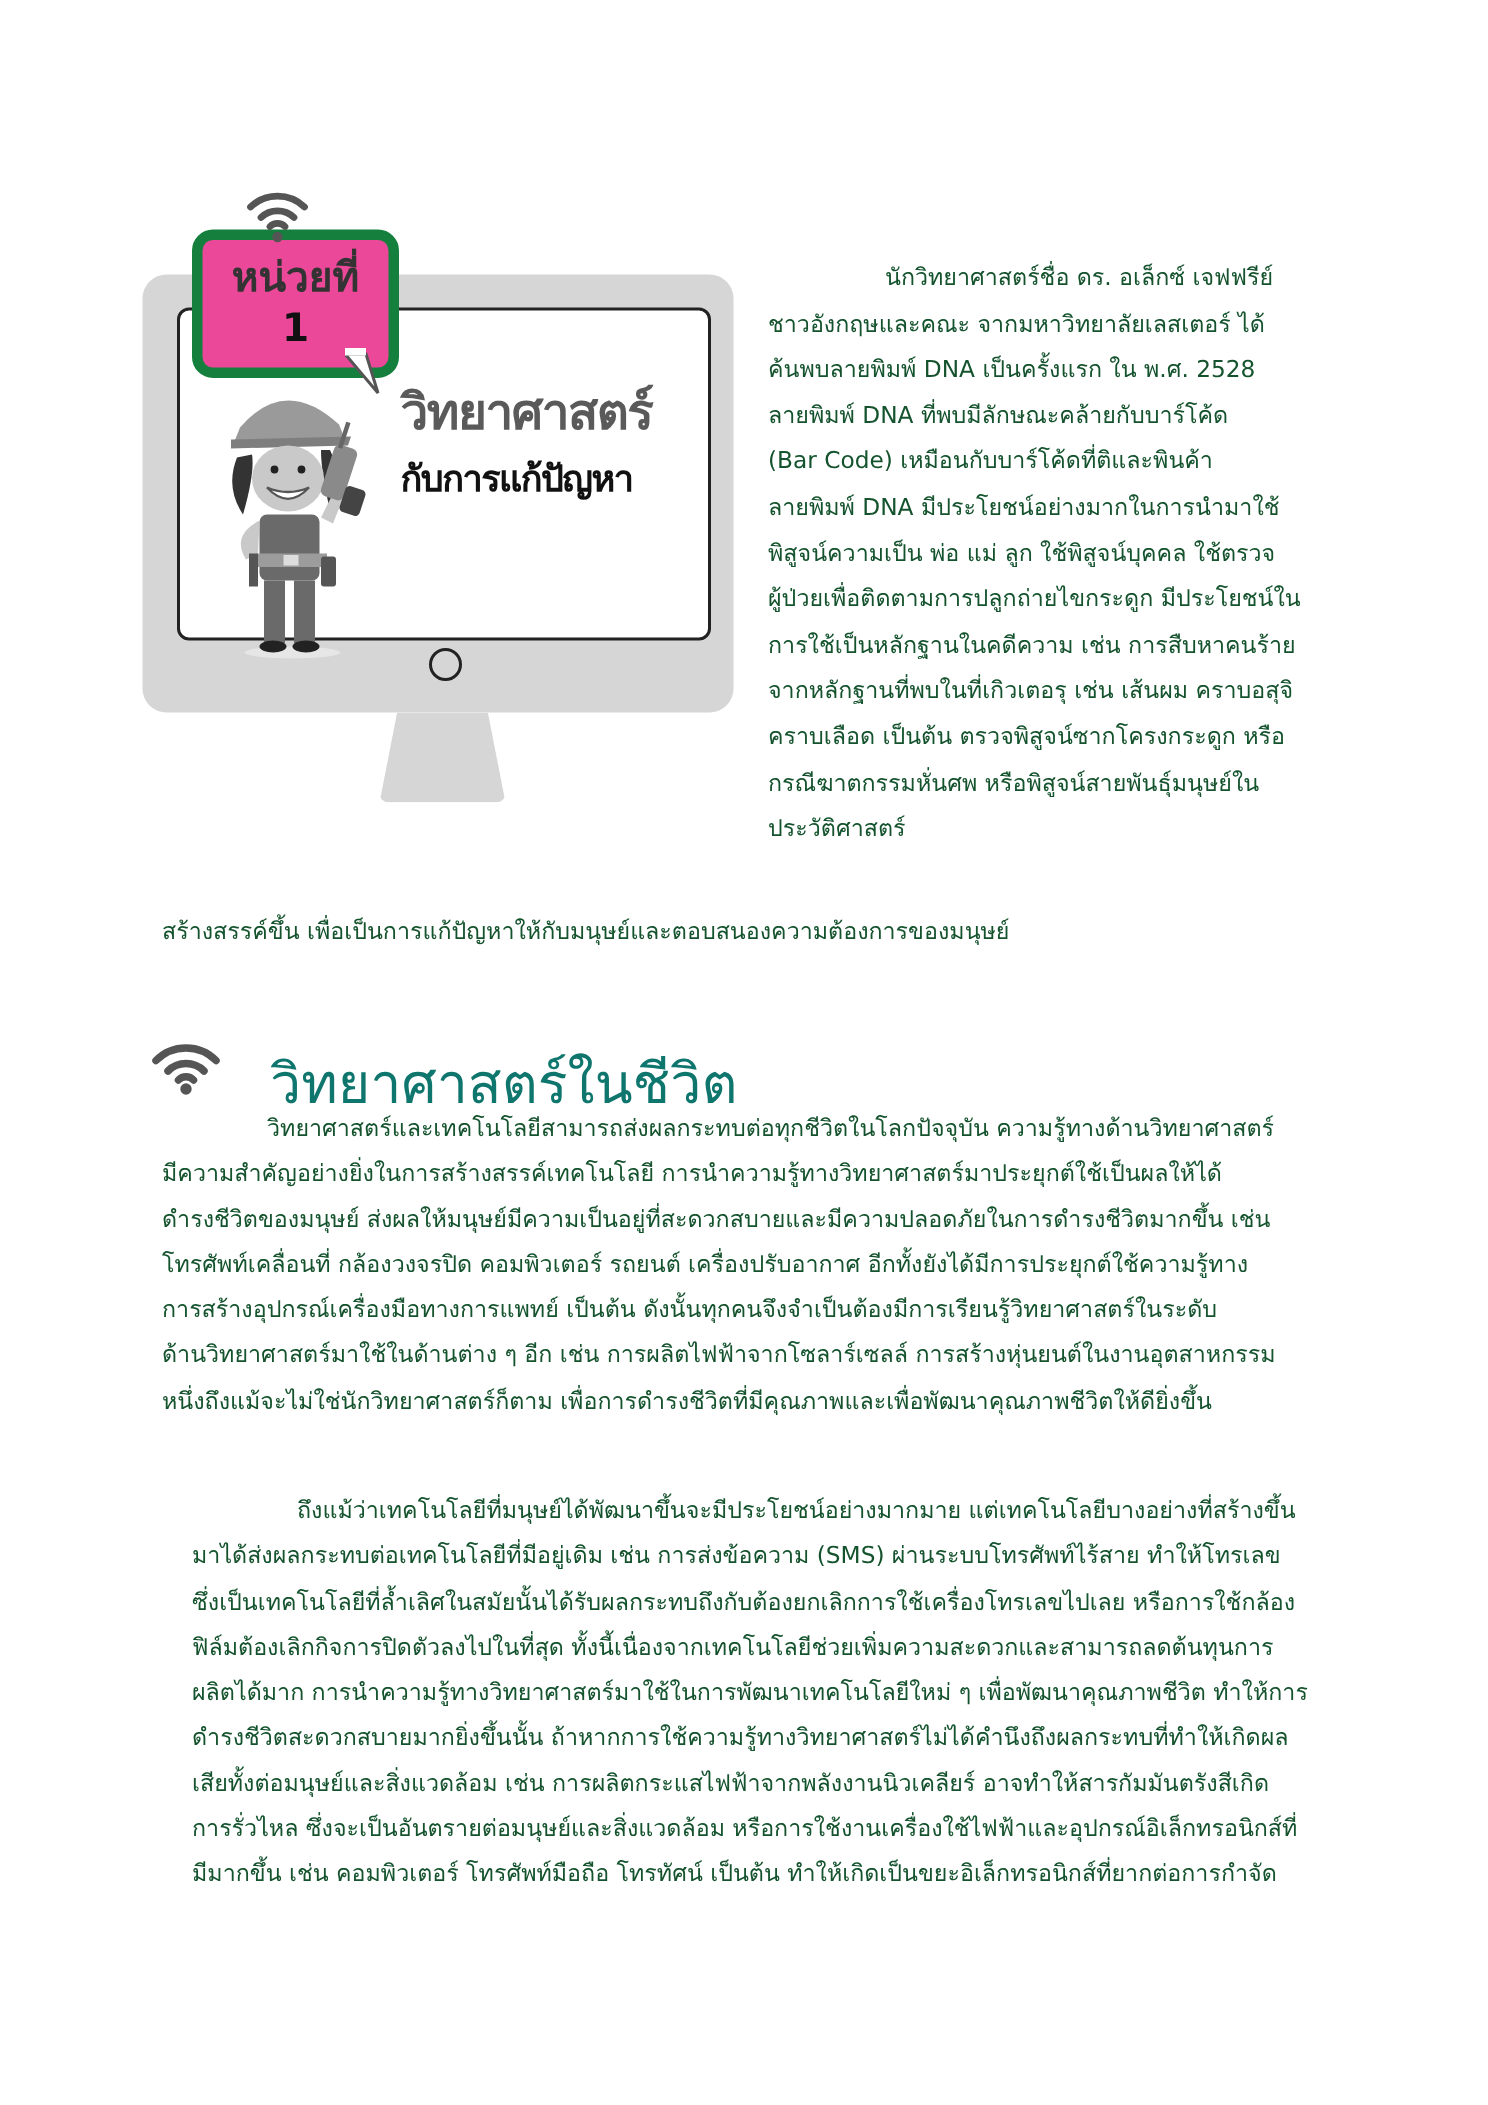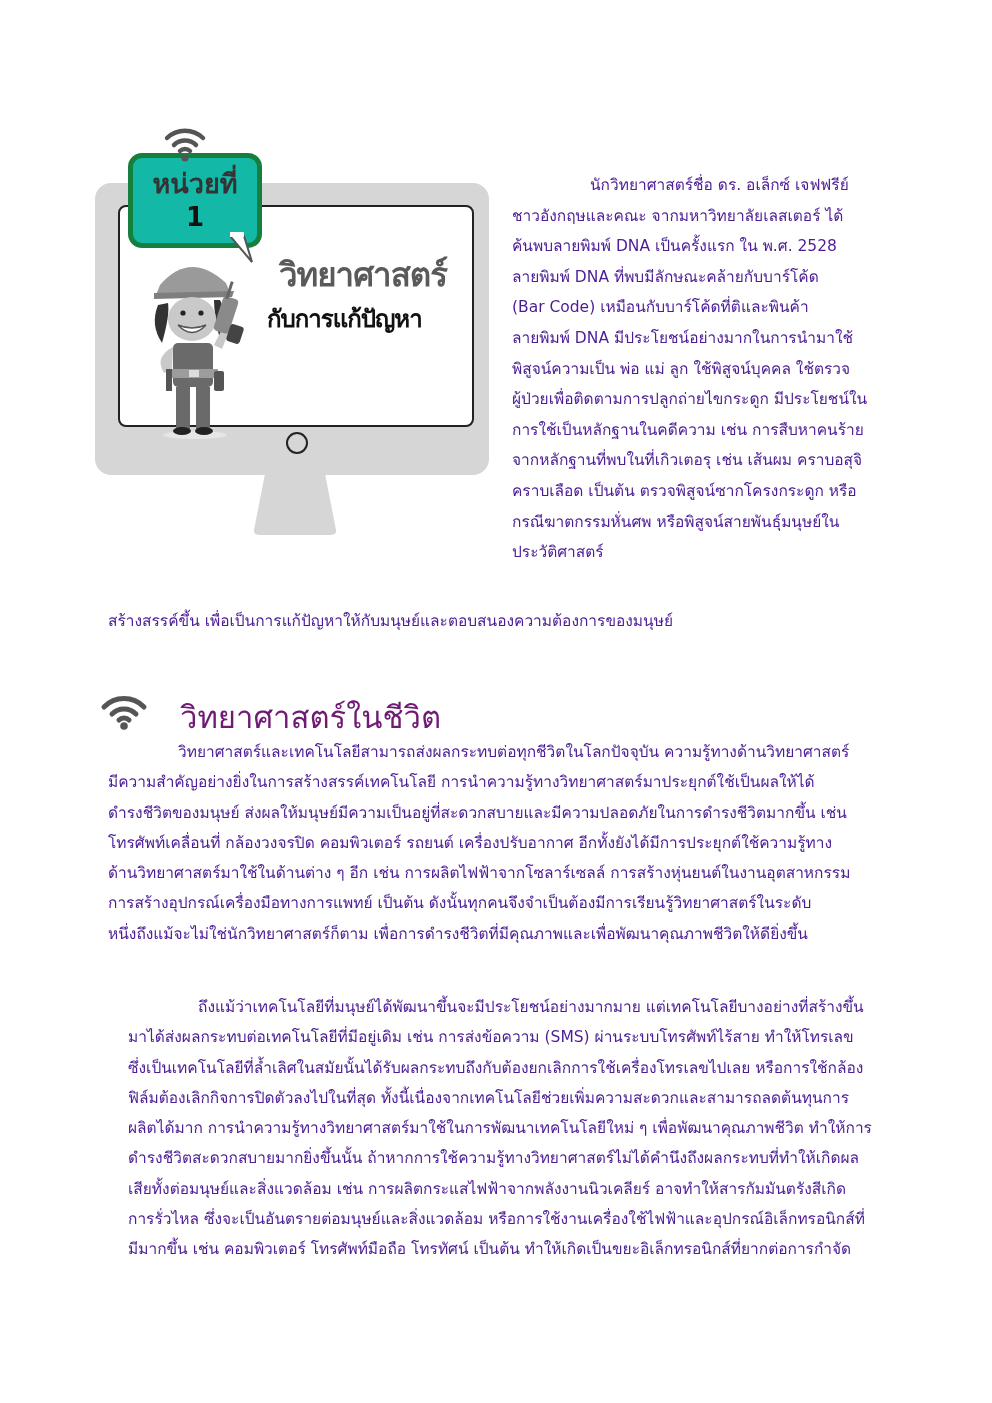--- a/index.html
+++ b/index.html
@@ -11,50 +11,50 @@
   .monitor { position: absolute; left: 95px; top: 183px; width: 394px; height: 292px;
              background: #d6d6d6; border-radius: 16px; }
   .monitor-screen { position: absolute; left: 118px; top: 205px; width: 352px; height: 218px;
                     background: #fff; border: 2.5px solid #222; border-radius: 8px; }
   .monitor-power { position: absolute; left: 286px; top: 432px; width: 18px; height: 18px;
                    border: 2px solid #222; border-radius: 50%; background: #d6d6d6; }
   .monitor-stand { position: absolute; left: 253px; top: 475px; width: 84px; height: 60px;
                    background: #d6d6d6; clip-path: polygon(14% 0, 86% 0, 100% 100%, 0 100%);
                    border-radius: 6px; }
   .unit-bubble { position: absolute; left: 128px; top: 153px; width: 124px; height: 85px;
-                 background: #14b8a6; border: 5px solid #15803d; border-radius: 14px; z-index: 3; }
+                 background: #ec4899; border: 7px solid #15803d; border-radius: 14px; z-index: 3; }
   .unit-bubble-tail { position: absolute; left: 230px; top: 232px; width: 26px; height: 34px;
                       z-index: 4; }
   .unit-label { position: absolute; left: 0; top: 10px; width: 124px; text-align: center;
                 font-family: "DejaVu Sans", sans-serif; font-weight: bold; font-size: 27px;
                 color: #333; line-height: 32px; }
   .unit-number { position: absolute; left: 0; top: 44px; width: 124px; text-align: center;
                  font-weight: bold; font-size: 26px; color: #111; line-height: 30px; }
   .wifi-top { position: absolute; left: 163px; top: 124px; width: 44px; height: 38px; z-index: 5; }
   .unit-title { position: absolute; left: 267px; top: 253px; z-index: 3;
                 font-family: "DejaVu Sans", sans-serif; font-weight: bold; line-height: 44px; }
-  .unit-title .l1 { font-size: 33px; color: #5a5a5a; display: block; letter-spacing: -1px; margin-left: 12px; }
+  .unit-title .l1 { font-size: 33px; color: #5a5a5a; display: block; letter-spacing: -1px; }
   .unit-title .l2 { font-size: 24px; color: #111; display: block; letter-spacing: -1px; }
   .mascot { position: absolute; left: 140px; top: 245px; width: 110px; height: 195px; z-index: 3; }
 
   
-  .txt { font-family: "DejaVu Sans", sans-serif; font-size: 15.5px; color: #4c1d95; }
+  .txt { font-family: "DejaVu Sans", sans-serif; font-size: 15.5px; color: #14532d; }
   .side-para { position: absolute; left: 512px; top: 170px; width: 392px;
                line-height: 30.6px; text-align: justify; }
   .side-para .line { display: block; white-space: nowrap; }
   .side-para .first { padding-left: 78px; }
 
   .para { position: absolute; left: 108px; width: 790px; line-height: 30.3px; }
   .para .line { display: block; white-space: nowrap; overflow: hidden; }
   .para .indent { padding-left: 70px; }
 
   .section-heading { position: absolute; left: 100px; top: 690px; height: 46px; }
   .section-heading .wifi { position: absolute; left: 0; top: 4px; width: 48px; height: 36px; }
   .section-heading .title { position: absolute; left: 80px; top: 2px; white-space: nowrap;
-                            font-family: "DejaVu Sans", sans-serif; font-size: 31px; color: #701a75; }
+                            font-family: "DejaVu Sans", sans-serif; font-size: 37px; color: #0f766e; }
 </style>
 </head>
 <body>
 
 <div class="page">
 
   <div>
     <div class="monitor"></div>
     <div class="monitor-stand"></div>
     <div class="monitor-screen"></div>
@@ -136,22 +136,22 @@
       <circle cx="24" cy="32" r="3.8" fill="#555"></circle>
     </svg>
     <span class="title">วิทยาศาสตร์ในชีวิต</span>
   </div>
 
   <div class="para txt" style="top:737px;">
     <span class="line indent">วิทยาศาสตร์และเทคโนโลยีสามารถส่งผลกระทบต่อทุกชีวิตในโลกปัจจุบัน ความรู้ทางด้านวิทยาศาสตร์</span>
     <span class="line">มีความสำคัญอย่างยิ่งในการสร้างสรรค์เทคโนโลยี การนำความรู้ทางวิทยาศาสตร์มาประยุกต์ใช้เป็นผลให้ได้</span>
     <span class="line">ดำรงชีวิตของมนุษย์ ส่งผลให้มนุษย์มีความเป็นอยู่ที่สะดวกสบายและมีความปลอดภัยในการดำรงชีวิตมากขึ้น เช่น</span>
     <span class="line">โทรศัพท์เคลื่อนที่ กล้องวงจรปิด คอมพิวเตอร์ รถยนต์ เครื่องปรับอากาศ อีกทั้งยังได้มีการประยุกต์ใช้ความรู้ทาง</span>
+    <span class="line">การสร้างอุปกรณ์เครื่องมือทางการแพทย์ เป็นต้น ดังนั้นทุกคนจึงจำเป็นต้องมีการเรียนรู้วิทยาศาสตร์ในระดับ</span>
     <span class="line">ด้านวิทยาศาสตร์มาใช้ในด้านต่าง ๆ อีก เช่น การผลิตไฟฟ้าจากโซลาร์เซลล์ การสร้างหุ่นยนต์ในงานอุตสาหกรรม</span>
-    <span class="line">การสร้างอุปกรณ์เครื่องมือทางการแพทย์ เป็นต้น ดังนั้นทุกคนจึงจำเป็นต้องมีการเรียนรู้วิทยาศาสตร์ในระดับ</span>
     <span class="line">หนึ่งถึงแม้จะไม่ใช่นักวิทยาศาสตร์ก็ตาม เพื่อการดำรงชีวิตที่มีคุณภาพและเพื่อพัฒนาคุณภาพชีวิตให้ดียิ่งขึ้น</span>
   </div>
 
   <div class="para txt" style="top:992px;margin-left:20px;">
     <span class="line indent">ถึงแม้ว่าเทคโนโลยีที่มนุษย์ได้พัฒนาขึ้นจะมีประโยชน์อย่างมากมาย แต่เทคโนโลยีบางอย่างที่สร้างขึ้น</span>
     <span class="line">มาได้ส่งผลกระทบต่อเทคโนโลยีที่มีอยู่เดิม เช่น การส่งข้อความ (SMS) ผ่านระบบโทรศัพท์ไร้สาย ทำให้โทรเลข</span>
     <span class="line">ซึ่งเป็นเทคโนโลยีที่ล้ำเลิศในสมัยนั้นได้รับผลกระทบถึงกับต้องยกเลิกการใช้เครื่องโทรเลขไปเลย หรือการใช้กล้อง</span>
     <span class="line">ฟิล์มต้องเลิกกิจการปิดตัวลงไปในที่สุด ทั้งนี้เนื่องจากเทคโนโลยีช่วยเพิ่มความสะดวกและสามารถลดต้นทุนการ</span>
     <span class="line">ผลิตได้มาก การนำความรู้ทางวิทยาศาสตร์มาใช้ในการพัฒนาเทคโนโลยีใหม่ ๆ เพื่อพัฒนาคุณภาพชีวิต ทำให้การ</span>
     <span class="line">ดำรงชีวิตสะดวกสบายมากยิ่งขึ้นนั้น ถ้าหากการใช้ความรู้ทางวิทยาศาสตร์ไม่ได้คำนึงถึงผลกระทบที่ทำให้เกิดผล</span>

